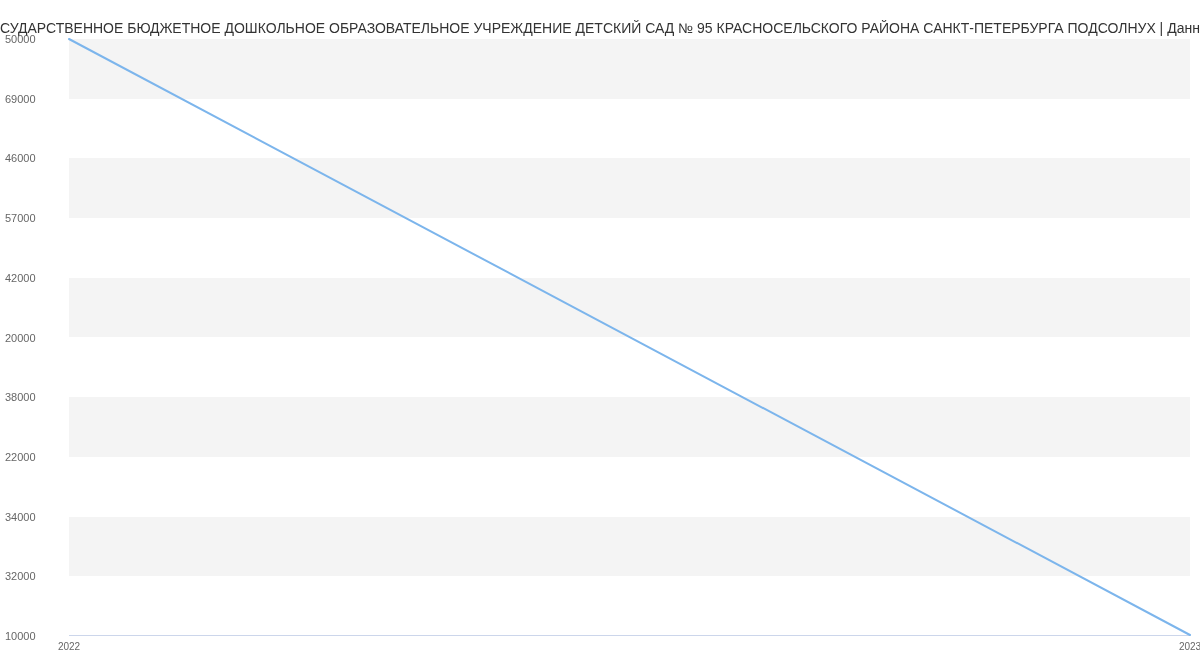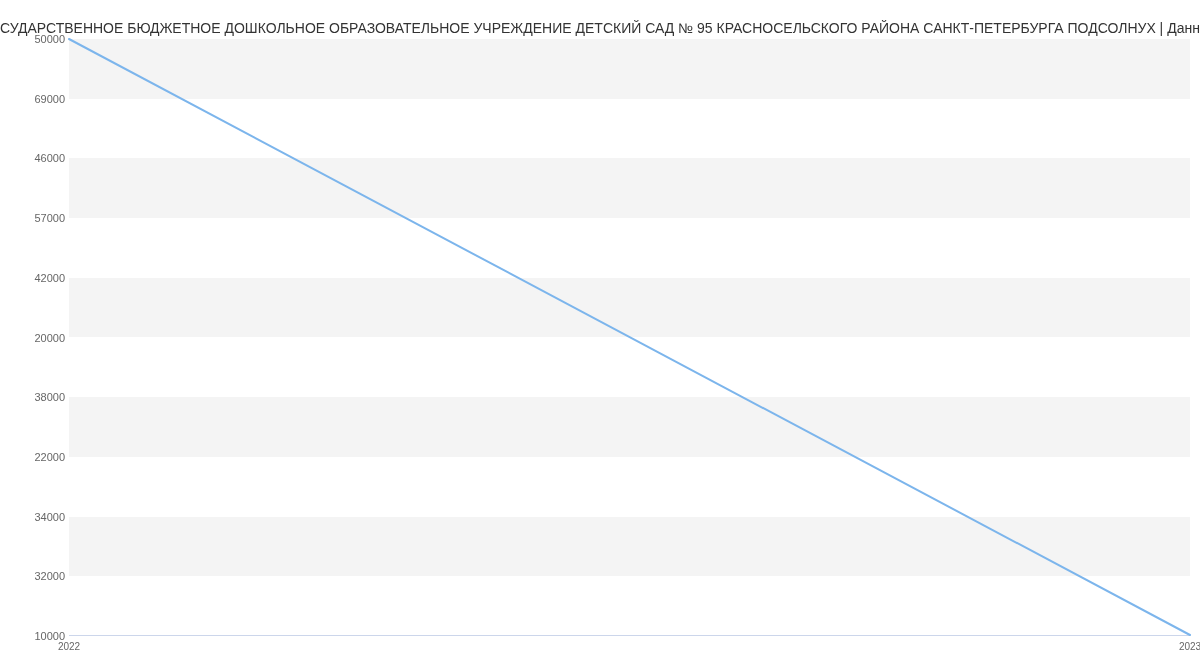--- a/index.html
+++ b/index.html
@@ -40,21 +40,21 @@
   .grid-band {
     position: absolute;
     left: 0;
     width: 100%;
     background: #f4f4f4;
   }
   .y-tick-label {
     position: absolute;
     right: 1135px;
     width: 60px;
-    text-align: right;
+    text-align: left;
     font-size: 11px;
     color: #666;
     transform: translateY(-50%);
   }
   .x-tick-label {
     position: absolute;
     top: 625px;
     font-size: 10px;
     color: #666;
     transform: translateX(-50%);

